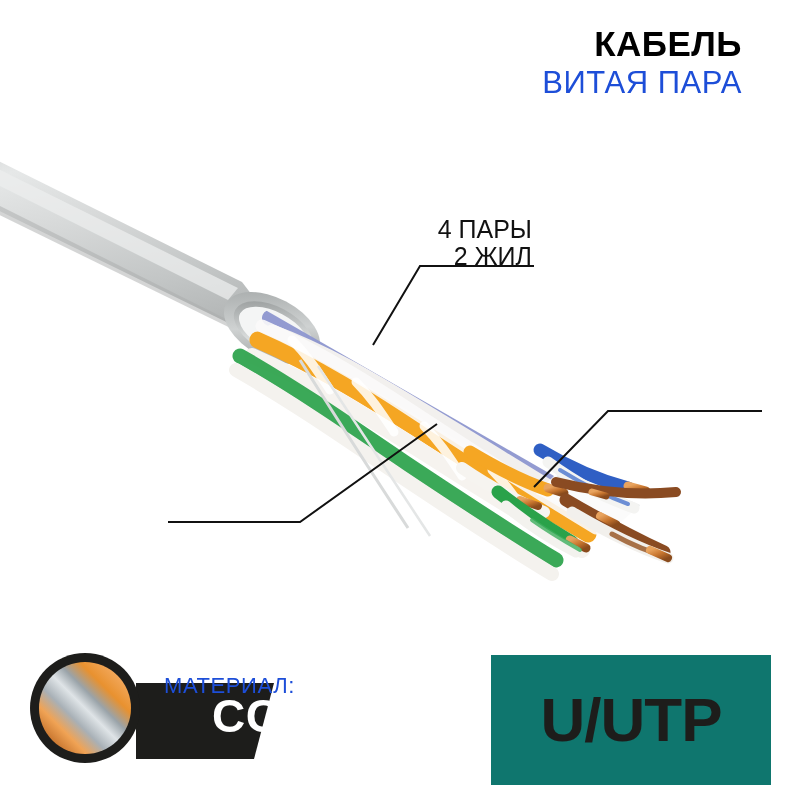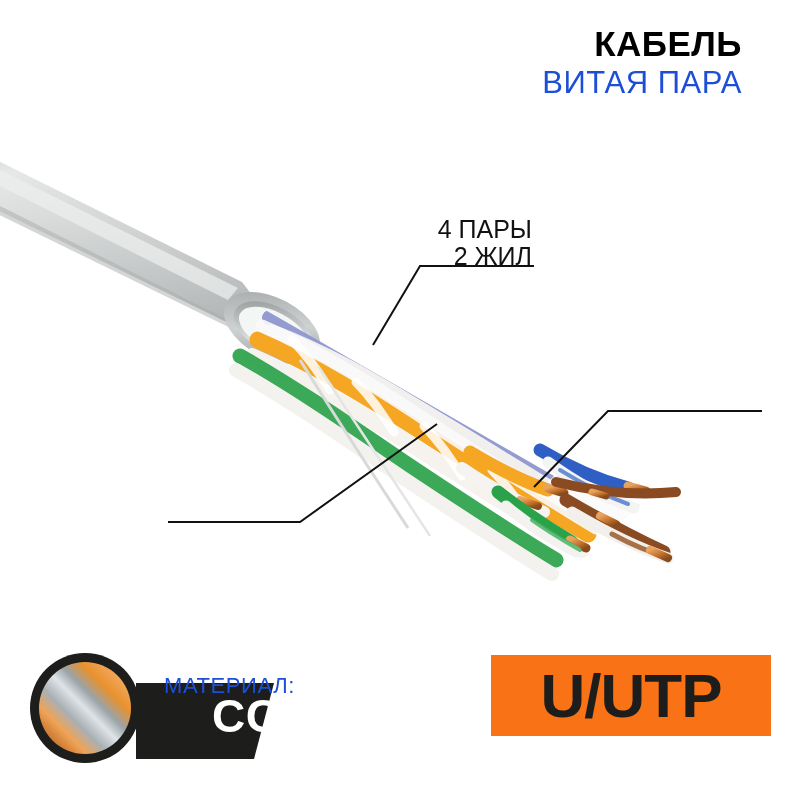--- a/index.html
+++ b/index.html
@@ -109,22 +109,22 @@
     letter-spacing: 0.5px;
     line-height: 1;
     margin-left: 44px;
   }
 
   #utp-badge {
     position: absolute;
     left: 491px;
     top: 655px;
     width: 280px;
-    height: 81px;
-    background: #f97316;
+    height: 130px;
+    background: #0f766e;
     display: flex;
     align-items: center;
     justify-content: center;
   }
   #utp-text {
     font-size: 62px;
     font-weight: bold;
     color: #1d1d1b;
     letter-spacing: -1px;
     line-height: 1;

